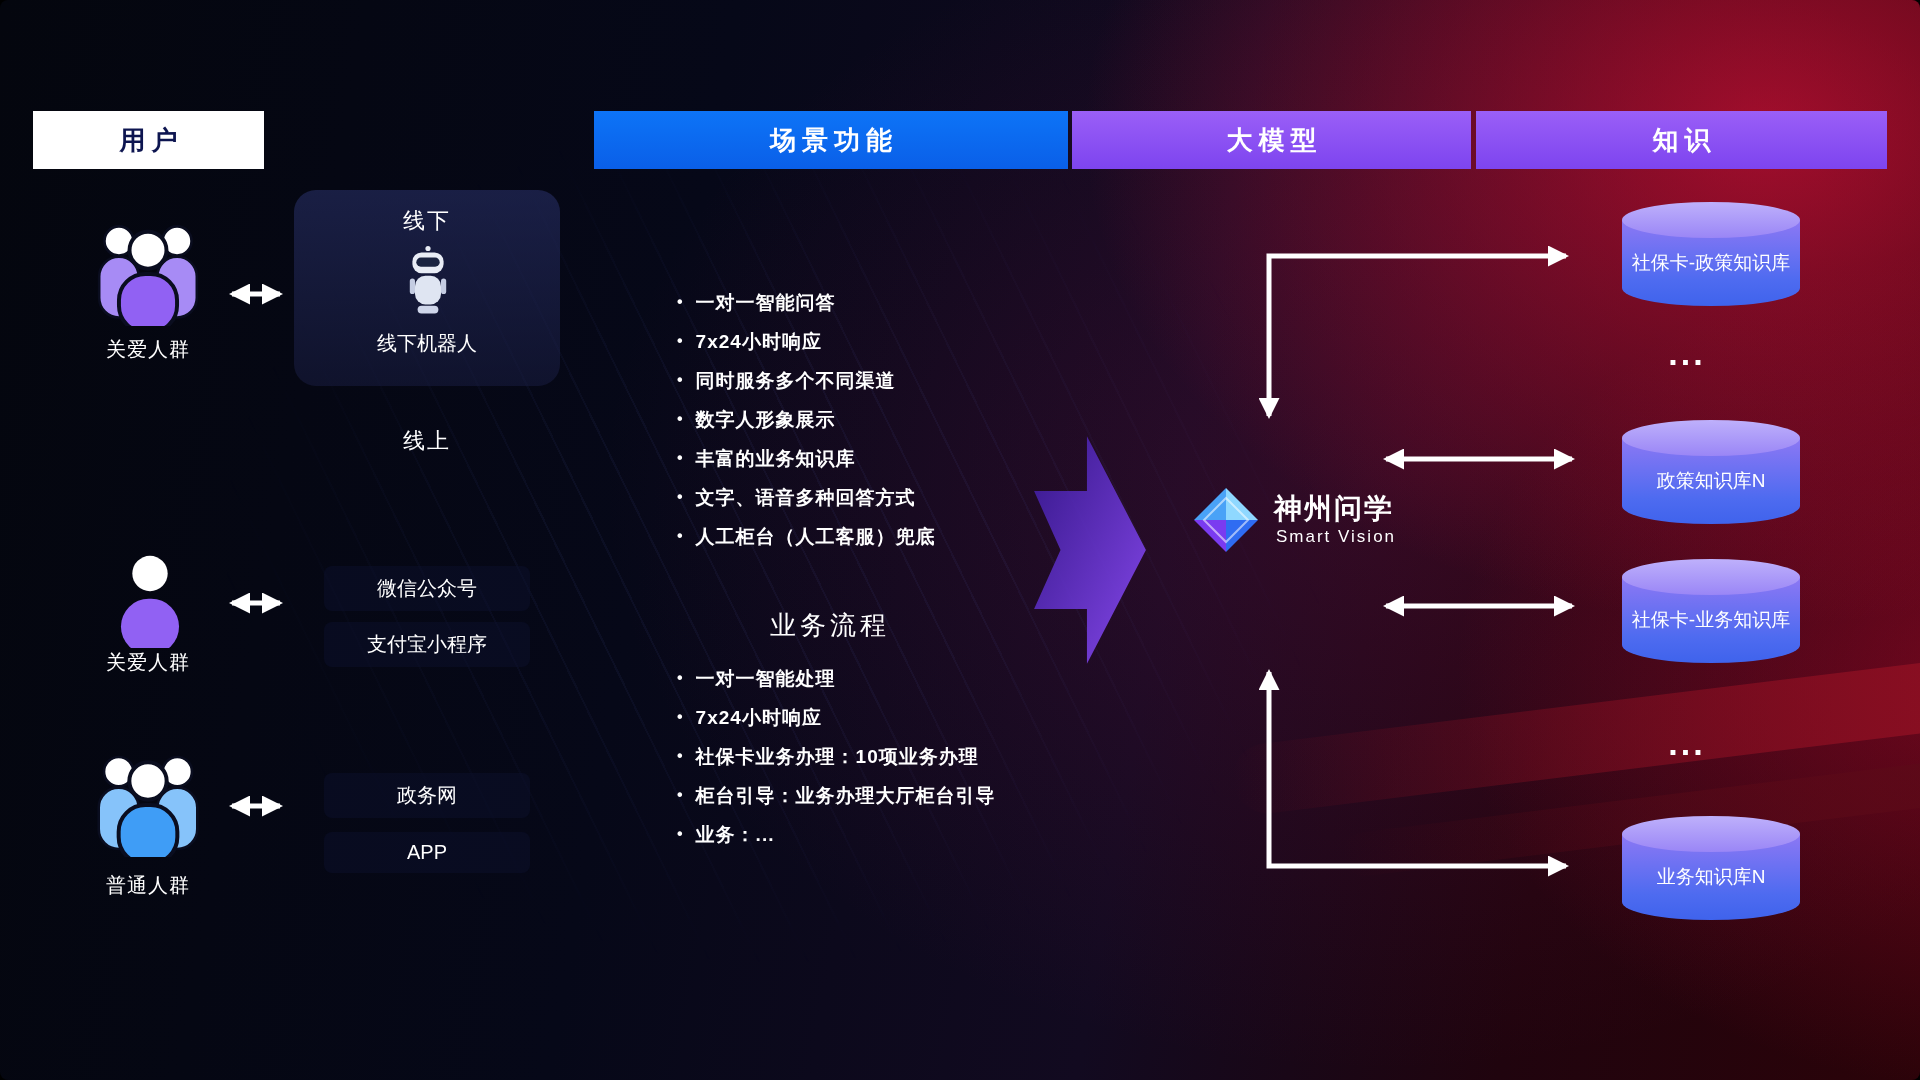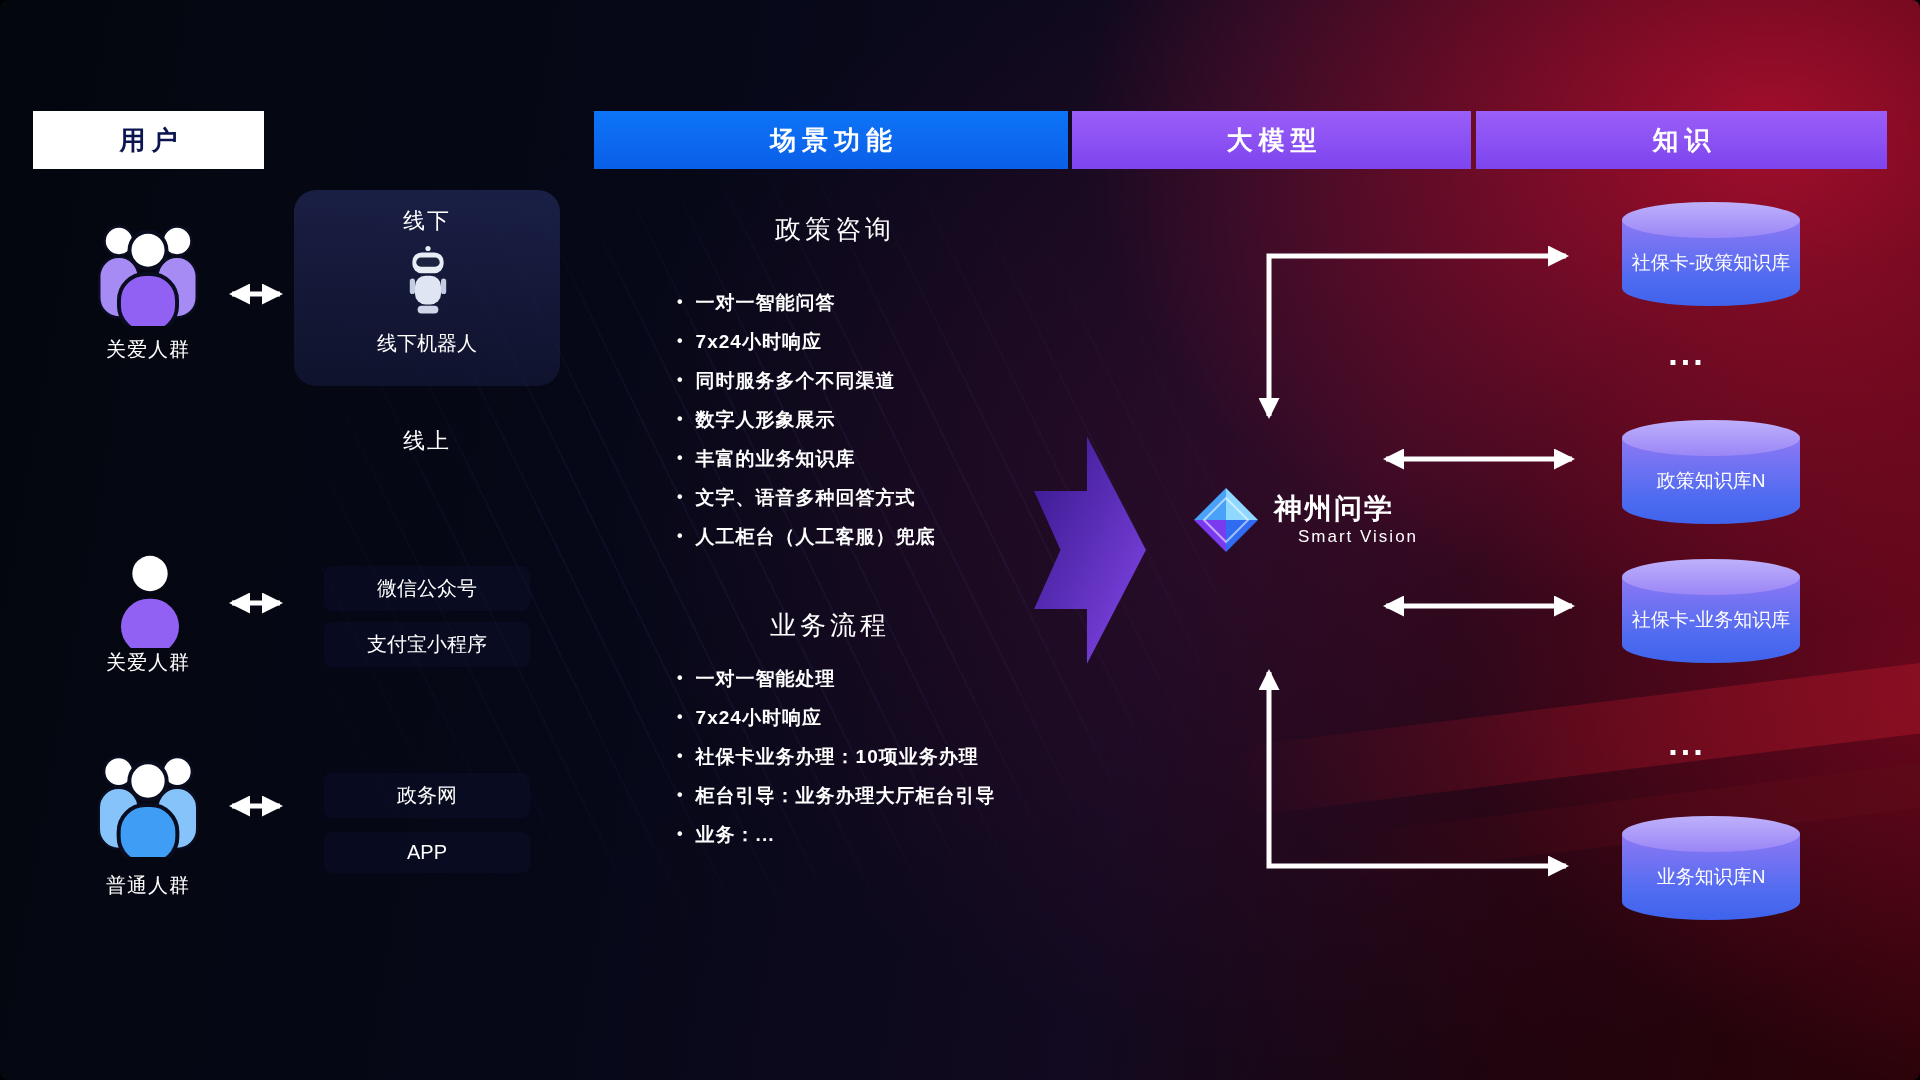--- a/index.html
+++ b/index.html
@@ -59,21 +59,21 @@
   .feat-list{position:absolute;left:677px;list-style:none;margin:0;padding:0;color:#fff;font-size:19px;}
   .fl1{top:290px;} .fl2{top:666px;}
   .feat-list li{margin-bottom:13px;white-space:nowrap;letter-spacing:1px;font-weight:bold;}
   .feat-list li::before{content:"•";margin-right:12px;font-size:16px;position:relative;top:-2px;}
 
   .flow-arrow{position:absolute;left:1034px;top:428px;width:112px;height:244px;}
 
   
   .logo-diamond{position:absolute;left:1190px;top:484px;width:72px;height:72px;}
   .logo-name{position:absolute;left:1274px;top:490px;color:#fff;font-size:28px;font-weight:bold;letter-spacing:2px;}
-  .logo-sub{position:absolute;left:1276px;top:527px;color:#fff;font-size:17px;letter-spacing:2px;margin-left:22px;}
+  .logo-sub{position:absolute;left:1276px;top:527px;color:#fff;font-size:17px;letter-spacing:2px;}
 
   
   .overlay{position:absolute;left:0;top:0;width:1920px;height:1080px;pointer-events:none;}
 
   
   .cyl{position:absolute;left:1622px;width:178px;height:104px;}
   .c1{top:202px;} .c2{top:420px;} .c3{top:559px;} .c4{top:816px;}
   .cyl-top{position:absolute;top:0;left:0;width:178px;height:36px;border-radius:50%;
     background:linear-gradient(180deg,#beb0fb,#9a86f6);z-index:2;}
   .cyl-body{position:absolute;top:18px;bottom:0;left:0;width:178px;
@@ -136,21 +136,20 @@
     <rect x="30" y="26" width="4" height="12" rx="2" fill="#c4cce2"></rect>
     <rect x="12" y="47" width="16" height="6" rx="3" fill="#cfd6ea"></rect>
   </svg>
   <div class="tp-text offline-robot-label">线下机器人</div>
   <div class="tp-text online-title">线上</div>
   <div class="chan ch1">微信公众号</div>
   <div class="chan ch2">支付宝小程序</div>
   <div class="chan ch3">政务网</div>
   <div class="chan ch4">APP</div>
 
-  <div class="sc-title st1">政策咨询</div>
   <ul class="feat-list fl1">
     <li>一对一智能问答</li>
     <li>7x24小时响应</li>
     <li>同时服务多个不同渠道</li>
     <li>数字人形象展示</li>
     <li>丰富的业务知识库</li>
     <li>文字、语音多种回答方式</li>
     <li>人工柜台（人工客服）兜底</li>
   </ul>
   <div class="sc-title st2">业务流程</div>

